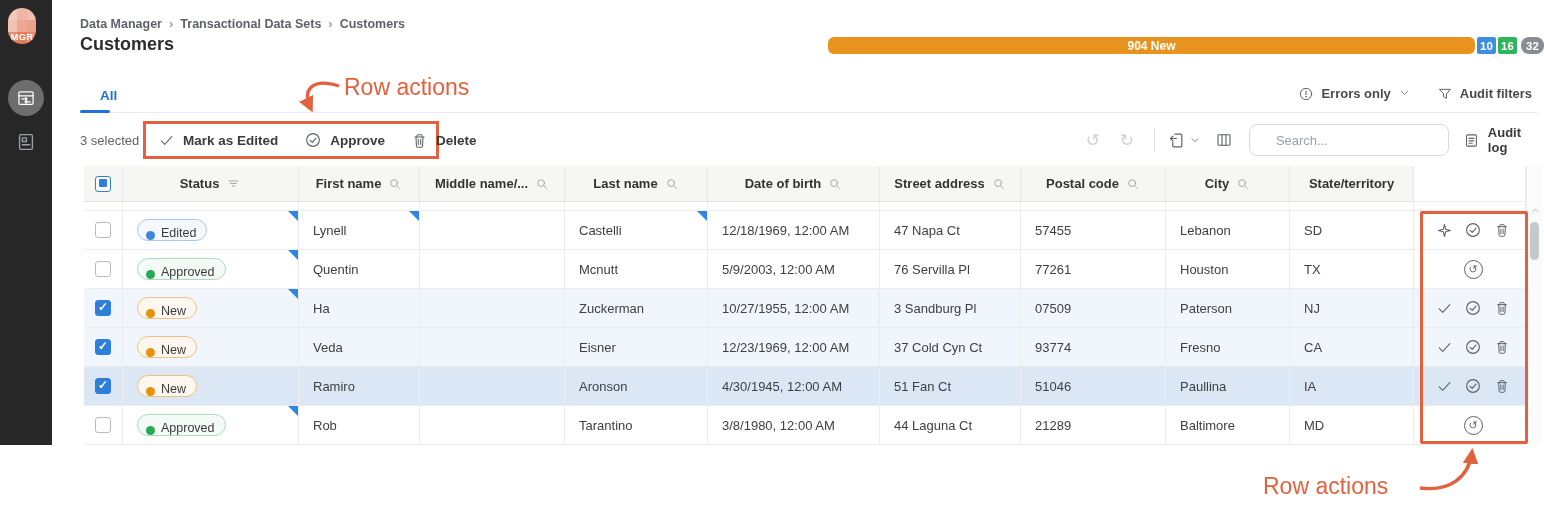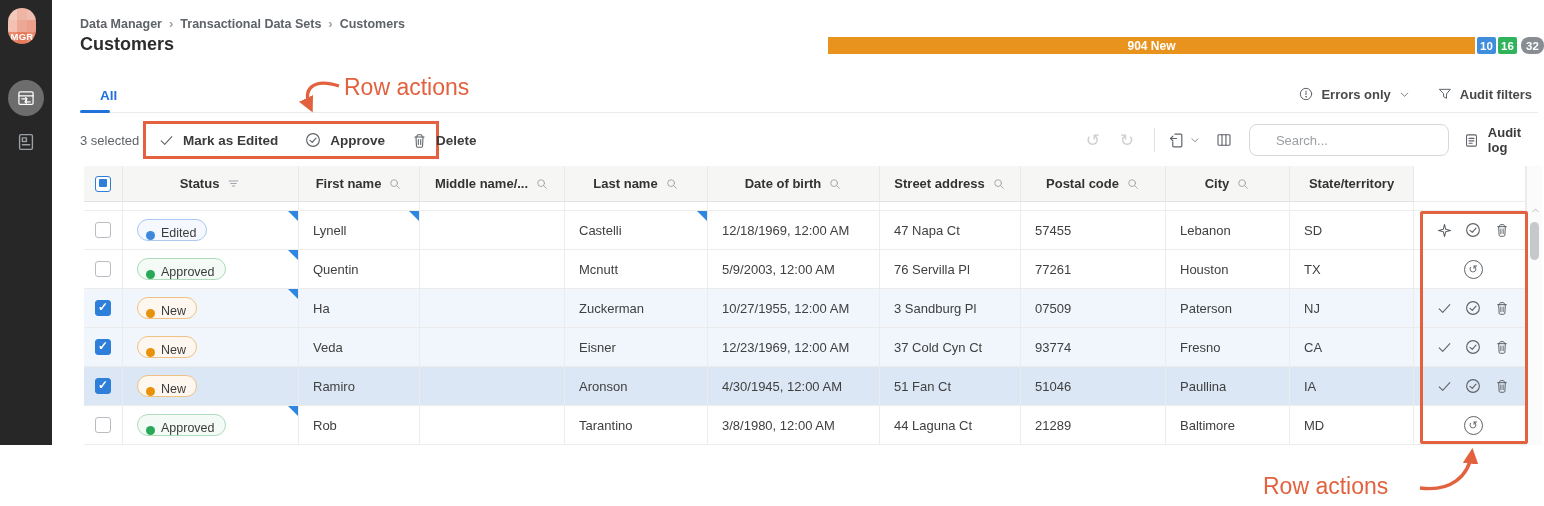--- a/index.html
+++ b/index.html
@@ -14,32 +14,32 @@
   .logo-text { position:absolute; left:0; right:0; bottom:2px; text-align:center; font-size:9.5px; font-weight:700; color:#fff; letter-spacing:.3px; }
   .nav-circle { position:absolute; left:8px; top:80px; width:36px; height:36px; border-radius:50%; background:#6d6d6d; display:flex; align-items:center; justify-content:center; }
   .nav-plain  { position:absolute; left:14px; top:130px; width:24px; height:24px; display:flex; align-items:center; justify-content:center; }
 
   
   .breadcrumb { position:absolute; left:80px; top:16px; font-size:12.5px; color:#5f6368; display:flex; align-items:center; gap:7px;font-weight:bold; }
   .crumb-sep { color:#9aa0a6; font-size:13px; }
   .page-title { position:absolute; left:80px; top:34px; font-size:18px; font-weight:700; color:#2d2d2d; }
 
   .progress-wrap { position:absolute; left:828px; top:37px; width:716px; height:17px; display:flex; align-items:center; }
-  .progress-bar { width:655px; height:17px; background:#e8931d; border-radius:0; color:#fff; font-size:12px; font-weight:700; display:flex; align-items:center; justify-content:center; }
+  .progress-bar { width:655px; height:17px; background:#e8931d; border-radius:6px; color:#fff; font-size:12px; font-weight:700; display:flex; align-items:center; justify-content:center; }
   .pbadge { height:17px; min-width:19px; padding:0 2px; margin-left:2px; border-radius:2px; color:#fff; font-size:11.5px; font-weight:700; display:flex; align-items:center; justify-content:center; }
   .pb-blue { background:#3f8edd; }
   .pb-green { background:#2fb45c; }
   .pb-gray { background:#878d93; margin-left:4px; min-width:23px;border-radius:8px; }
 
   
   .tabbar { position:absolute; left:80px; top:84px; width:1458px; height:29px; border-bottom:1px solid #ebebeb; }
   .tab-all { position:absolute; left:20px; top:4px; font-size:13.5px; font-weight:700; color:#1f72d9; }
   .tab-underline { position:absolute; left:0px; top:26px; width:30px; height:3px; background:#1f72d9; border-radius:2px; }
   .tab-right { position:absolute; right:6px; top:2px; display:flex; align-items:center; gap:26px; }
-  .tr-item { display:flex; align-items:center; gap:7px; font-size:13px; font-weight:700; color:#4a4a4a; }
+  .tr-item { display:flex; gap:7px; font-size:13px; font-weight:700; color:#4a4a4a; }
 
   
   .sel-count { position:absolute; left:80px; top:133px; font-size:13px; color:#5f6368; }
   .batch-box { position:absolute; left:143px; top:121px; width:296px; height:38px; border:3px solid #e2613e; display:flex; align-items:center; gap:26px; padding:0 12px; }
   .batch-btn { display:flex; align-items:center; gap:8px; font-size:13.5px; font-weight:600; color:#3b3b3b; white-space:nowrap; }
 
   .toolbar { position:absolute; left:1080px; top:124px; height:32px; display:flex; align-items:center; }
   .tb-undo, .tb-redo { font-size:17px; color:#cfcfcf; width:26px; text-align:center; }
   .tb-redo { margin-left:8px; }
   .tb-div { width:1px; height:24px; background:#e2e2e2; margin:0 12px 0 14px; }

